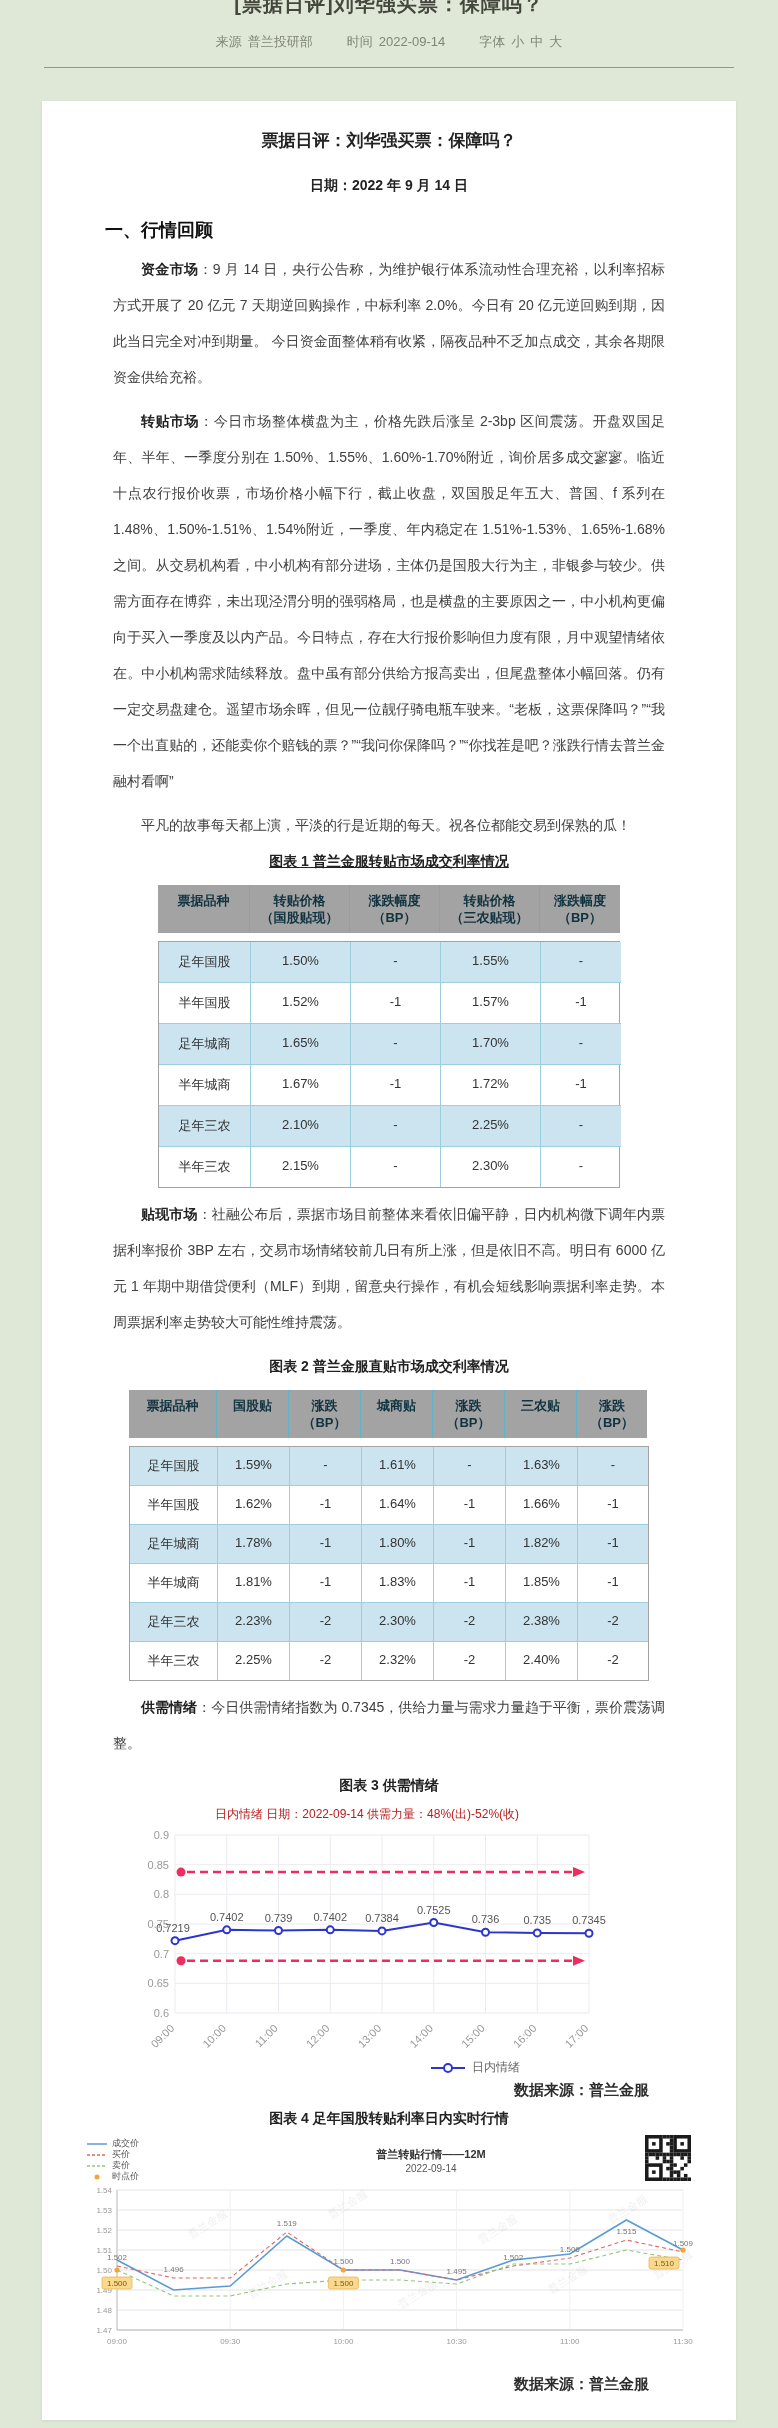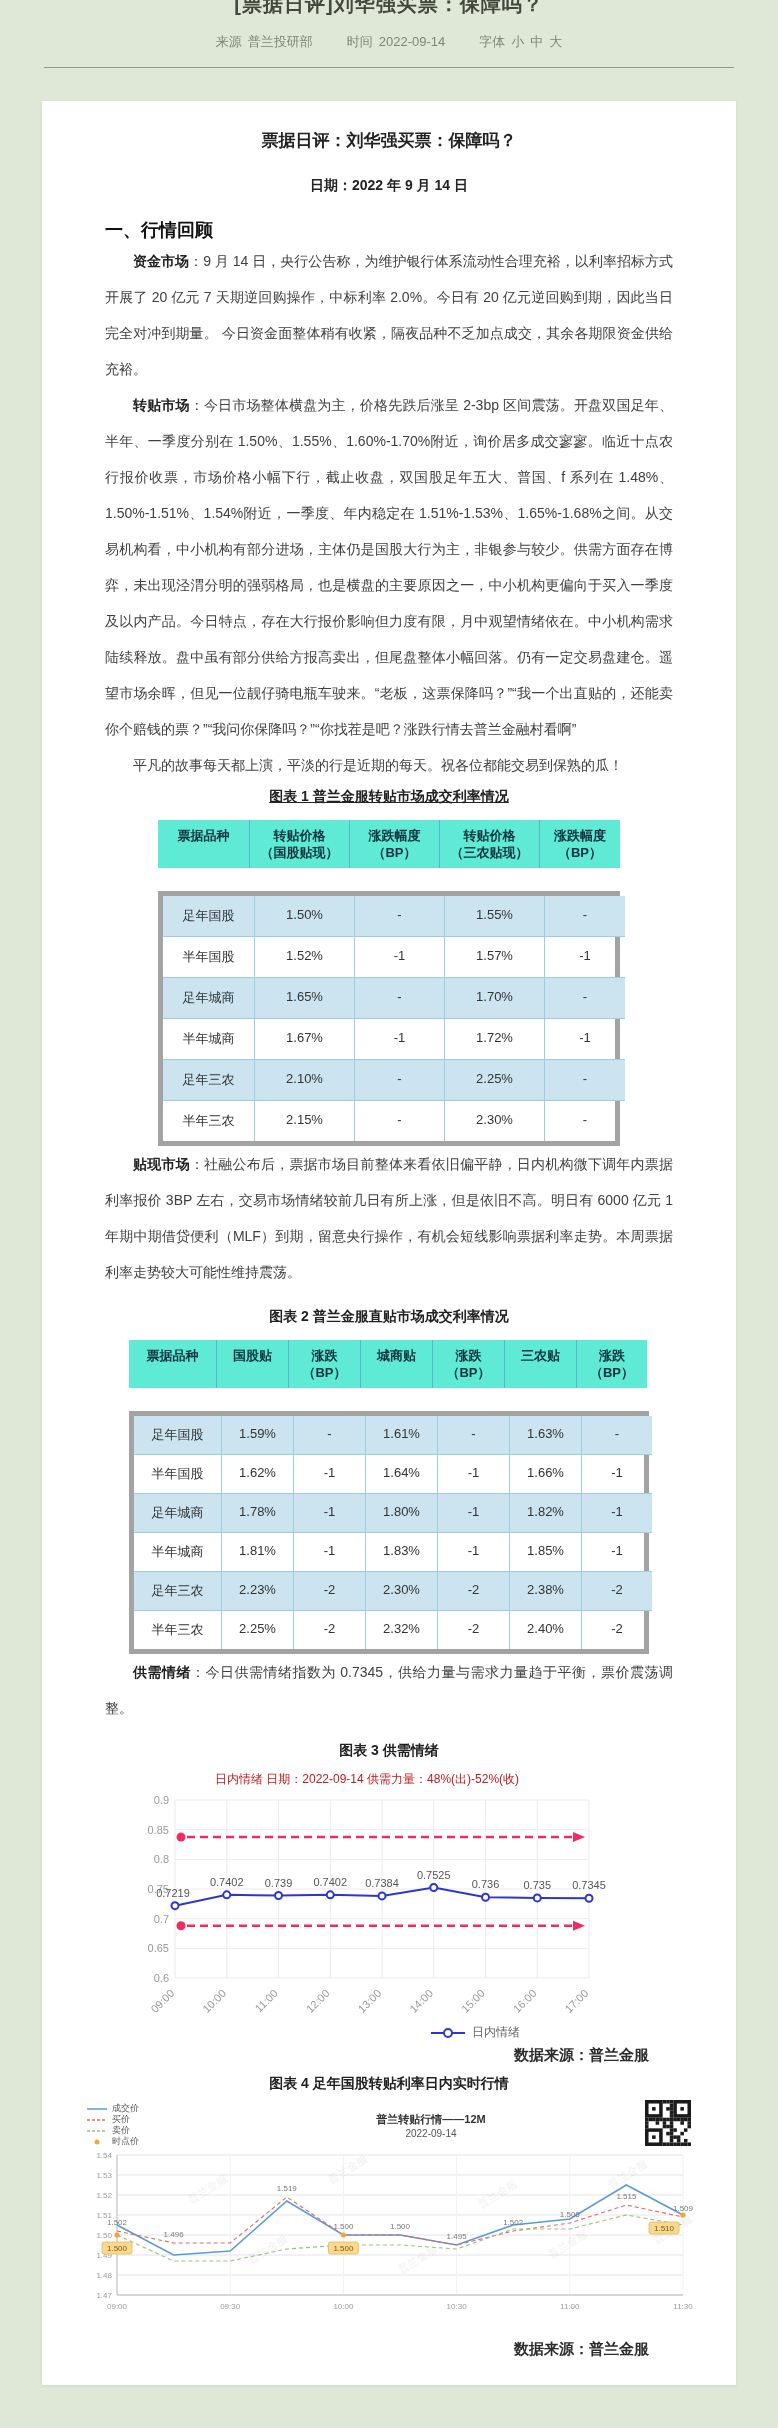--- a/index.html
+++ b/index.html
@@ -19,34 +19,34 @@
   .page-rule { border:none; border-top:1px solid #8f998a; margin:16px 44px 0; }
 
   
   .card {
     width:694px; margin:33px auto 0; background:#fff;
     padding:28px 63px 26px; box-shadow:0 1px 3px rgba(0,0,0,.07);
   }
   .doc-title { text-align:center; font-size:17px; font-weight:700; color:#222; line-height:24px; }
   .doc-date  { text-align:center; font-size:14px; font-weight:700; color:#222; margin-top:22px; line-height:20px; }
   .sec-head  { font-size:18px; font-weight:700; color:#111; margin-top:22px; line-height:26px; }
-  p.body-p { font-size:14px; line-height:36px; color:#404040; text-align:justify; text-indent:2em; margin:0; }
+  p.body-p { font-size:14px; line-height:36px; color:#404040; text-align:justify; text-indent:2em; margin:8px; }
   p.body-p .lead { font-weight:700; color:#222; }
   .mt10{margin-top:10px;} .mt6{margin-top:6px;} .mt22{margin-top:22px;} .mt14{margin-top:14px;}
   .fig-title { text-align:center; font-size:14px; font-weight:700; color:#222; line-height:20px; }
   .fig1-t{margin:3px 0 14px;text-decoration:underline;} .fig2-t{margin:16px 0 14px;} .fig3-t{margin:14px 0 10px;} .fig4-t{margin:8px 0 8px;}
 
   
   .gtable { width:462px; margin:0 auto; }
   .gtable.t2 { width:520px; }
   .gt-head { display:grid; }
-  .gt-hc { background:#5eead4; color:#10333f; font-weight:700; font-size:13px; line-height:17px;
+  .gt-hc { background:#a3a3a3; color:#10333f; font-weight:700; font-size:13px; line-height:17px;
            padding:7px 1px; text-align:center; white-space:pre-line; border-right:1px solid #5db3c8; }
   .gt-hc.lastcol { border-right:none; }
-  .gt-body { display:grid; margin-top:23px; border:5px solid #a3a3a3; }
+  .gt-body { display:grid; margin-top:8px; border:1px solid #a3a3a3; }
   .gt-c { font-size:13px; color:#333; text-align:center; padding:11px 1px;
           border-right:1px solid #9ccfdd; border-bottom:1px solid #9ccfdd; }
   .t2 .gt-c { padding:10px 1px; }
   .gt-c.alt { background:#cbe4ef; }
   .gt-c.lastcol { border-right:none; }
   .gt-c.lastrow { border-bottom:none; }
 
   
   .c3-wrap { margin-left:22px; }
   .c3-sub { font-size:12px; color:#b91c1c; margin:0 0 2px 88px; line-height:18px; }

